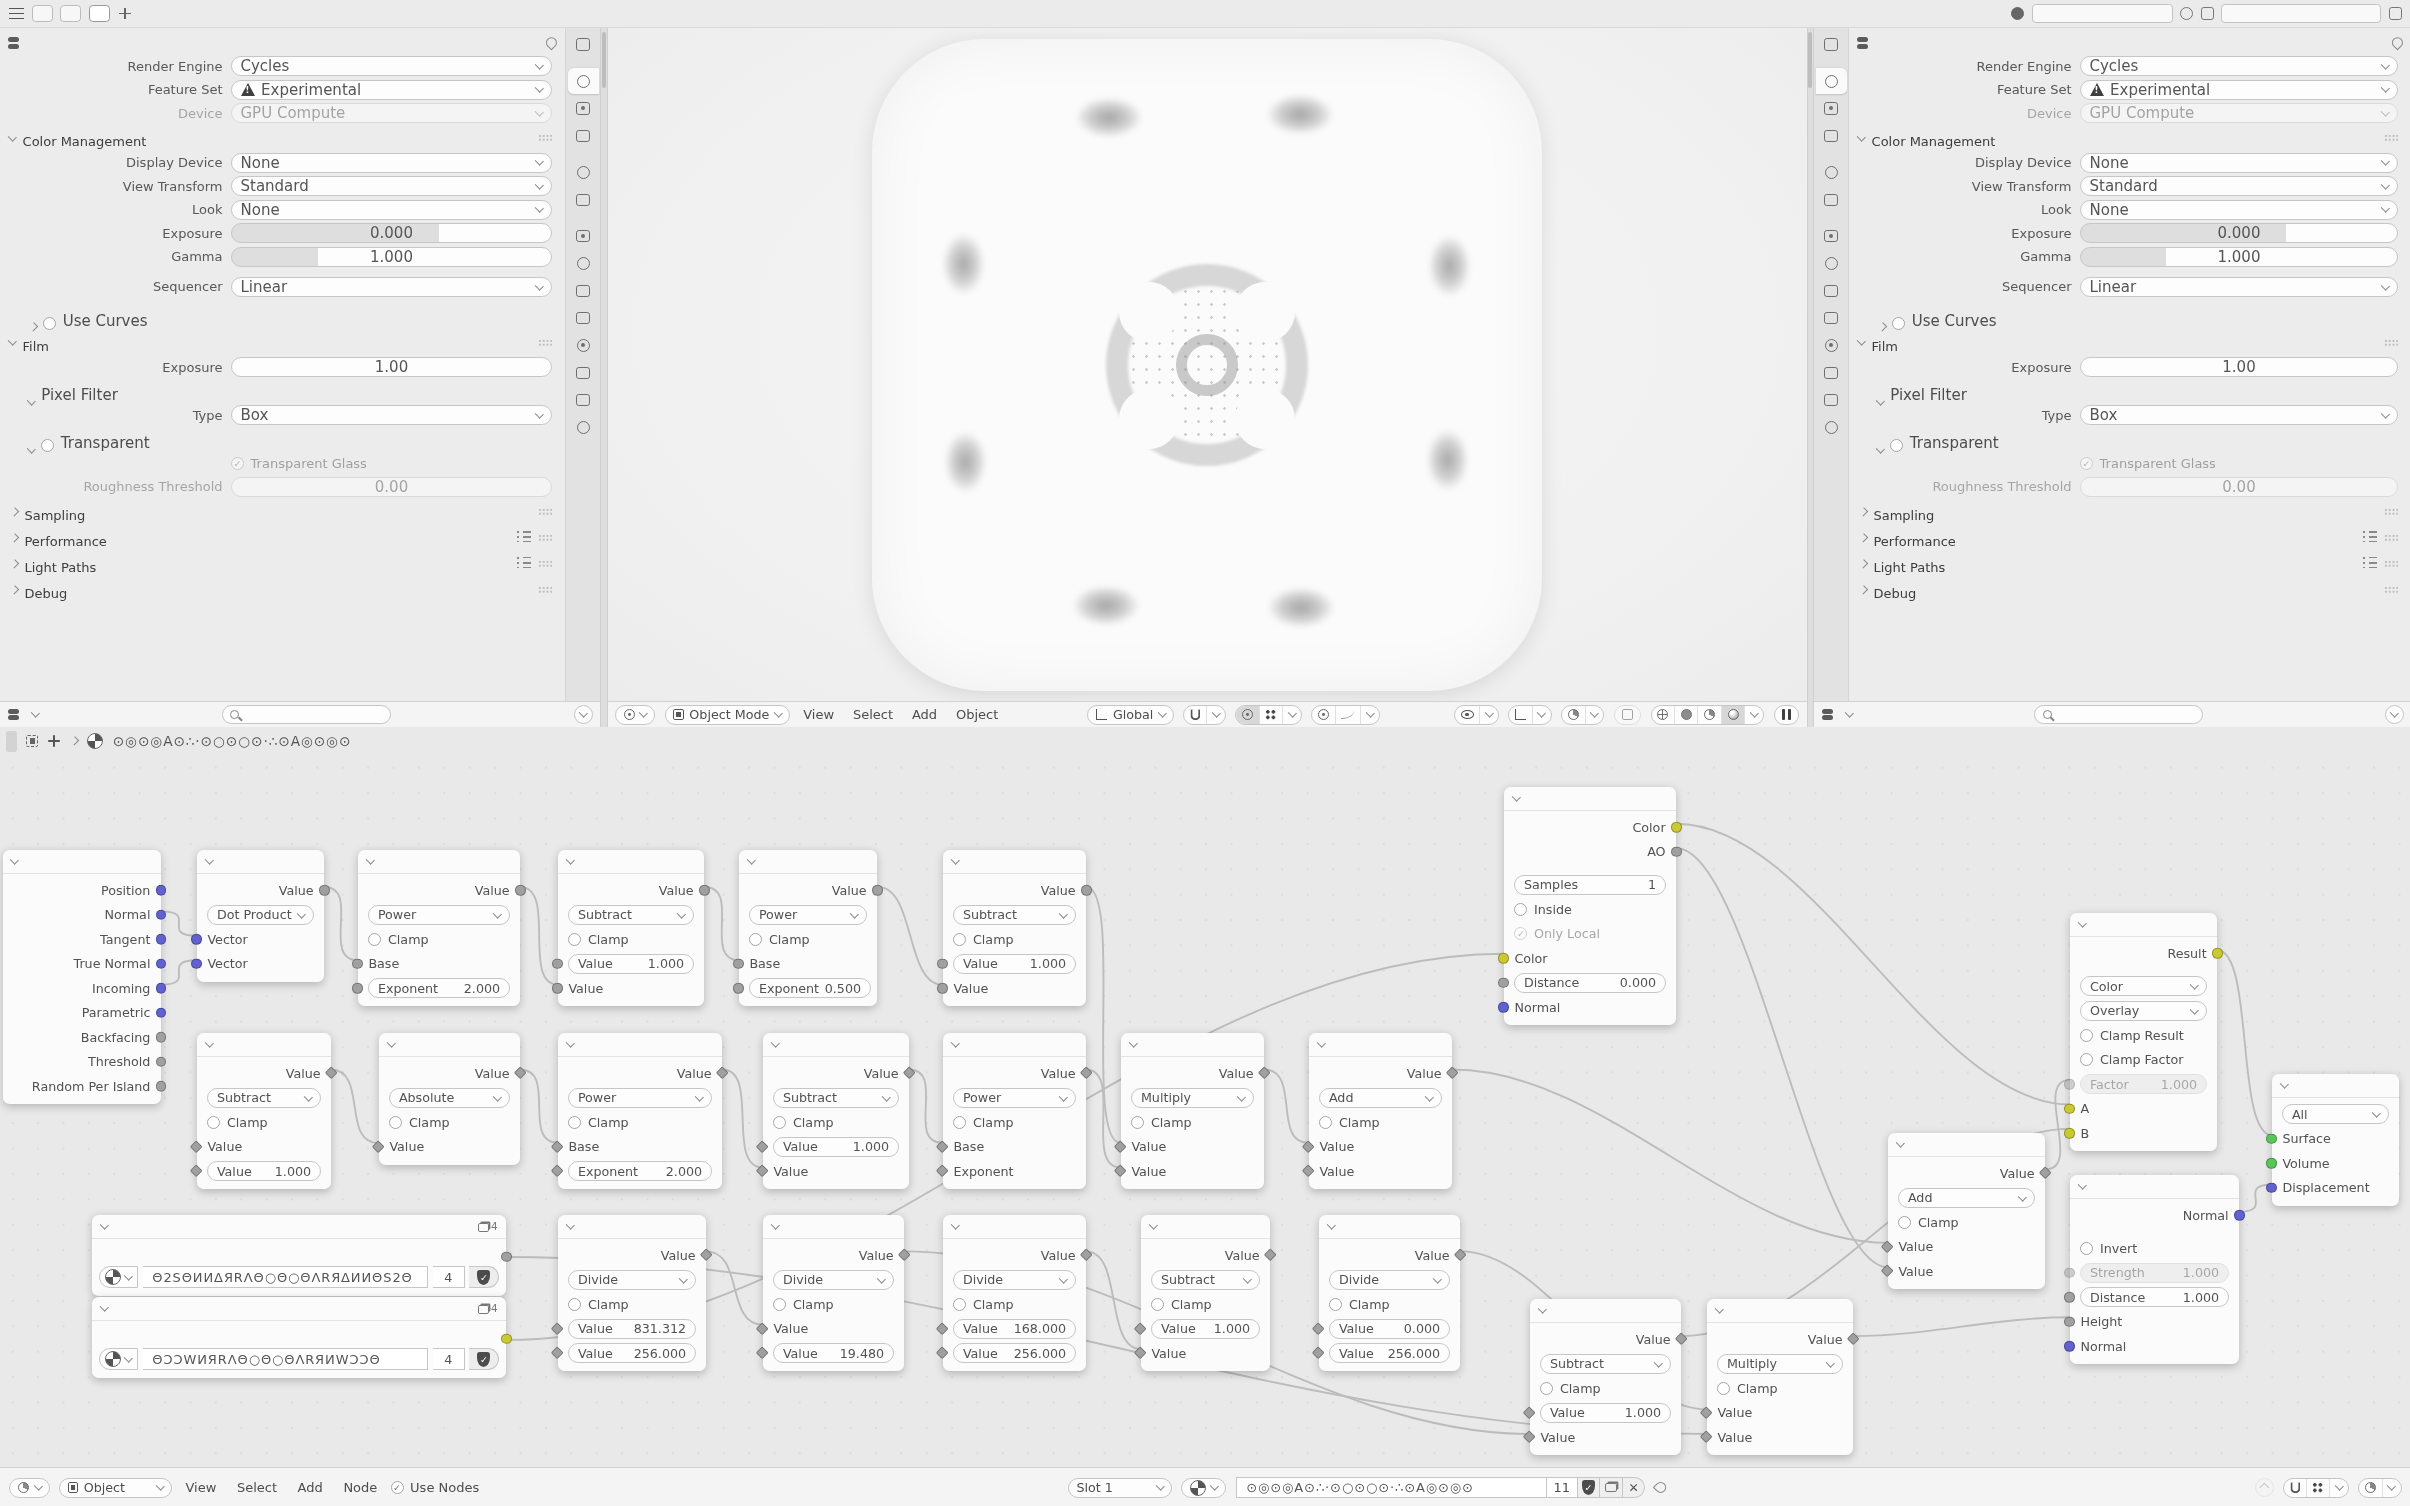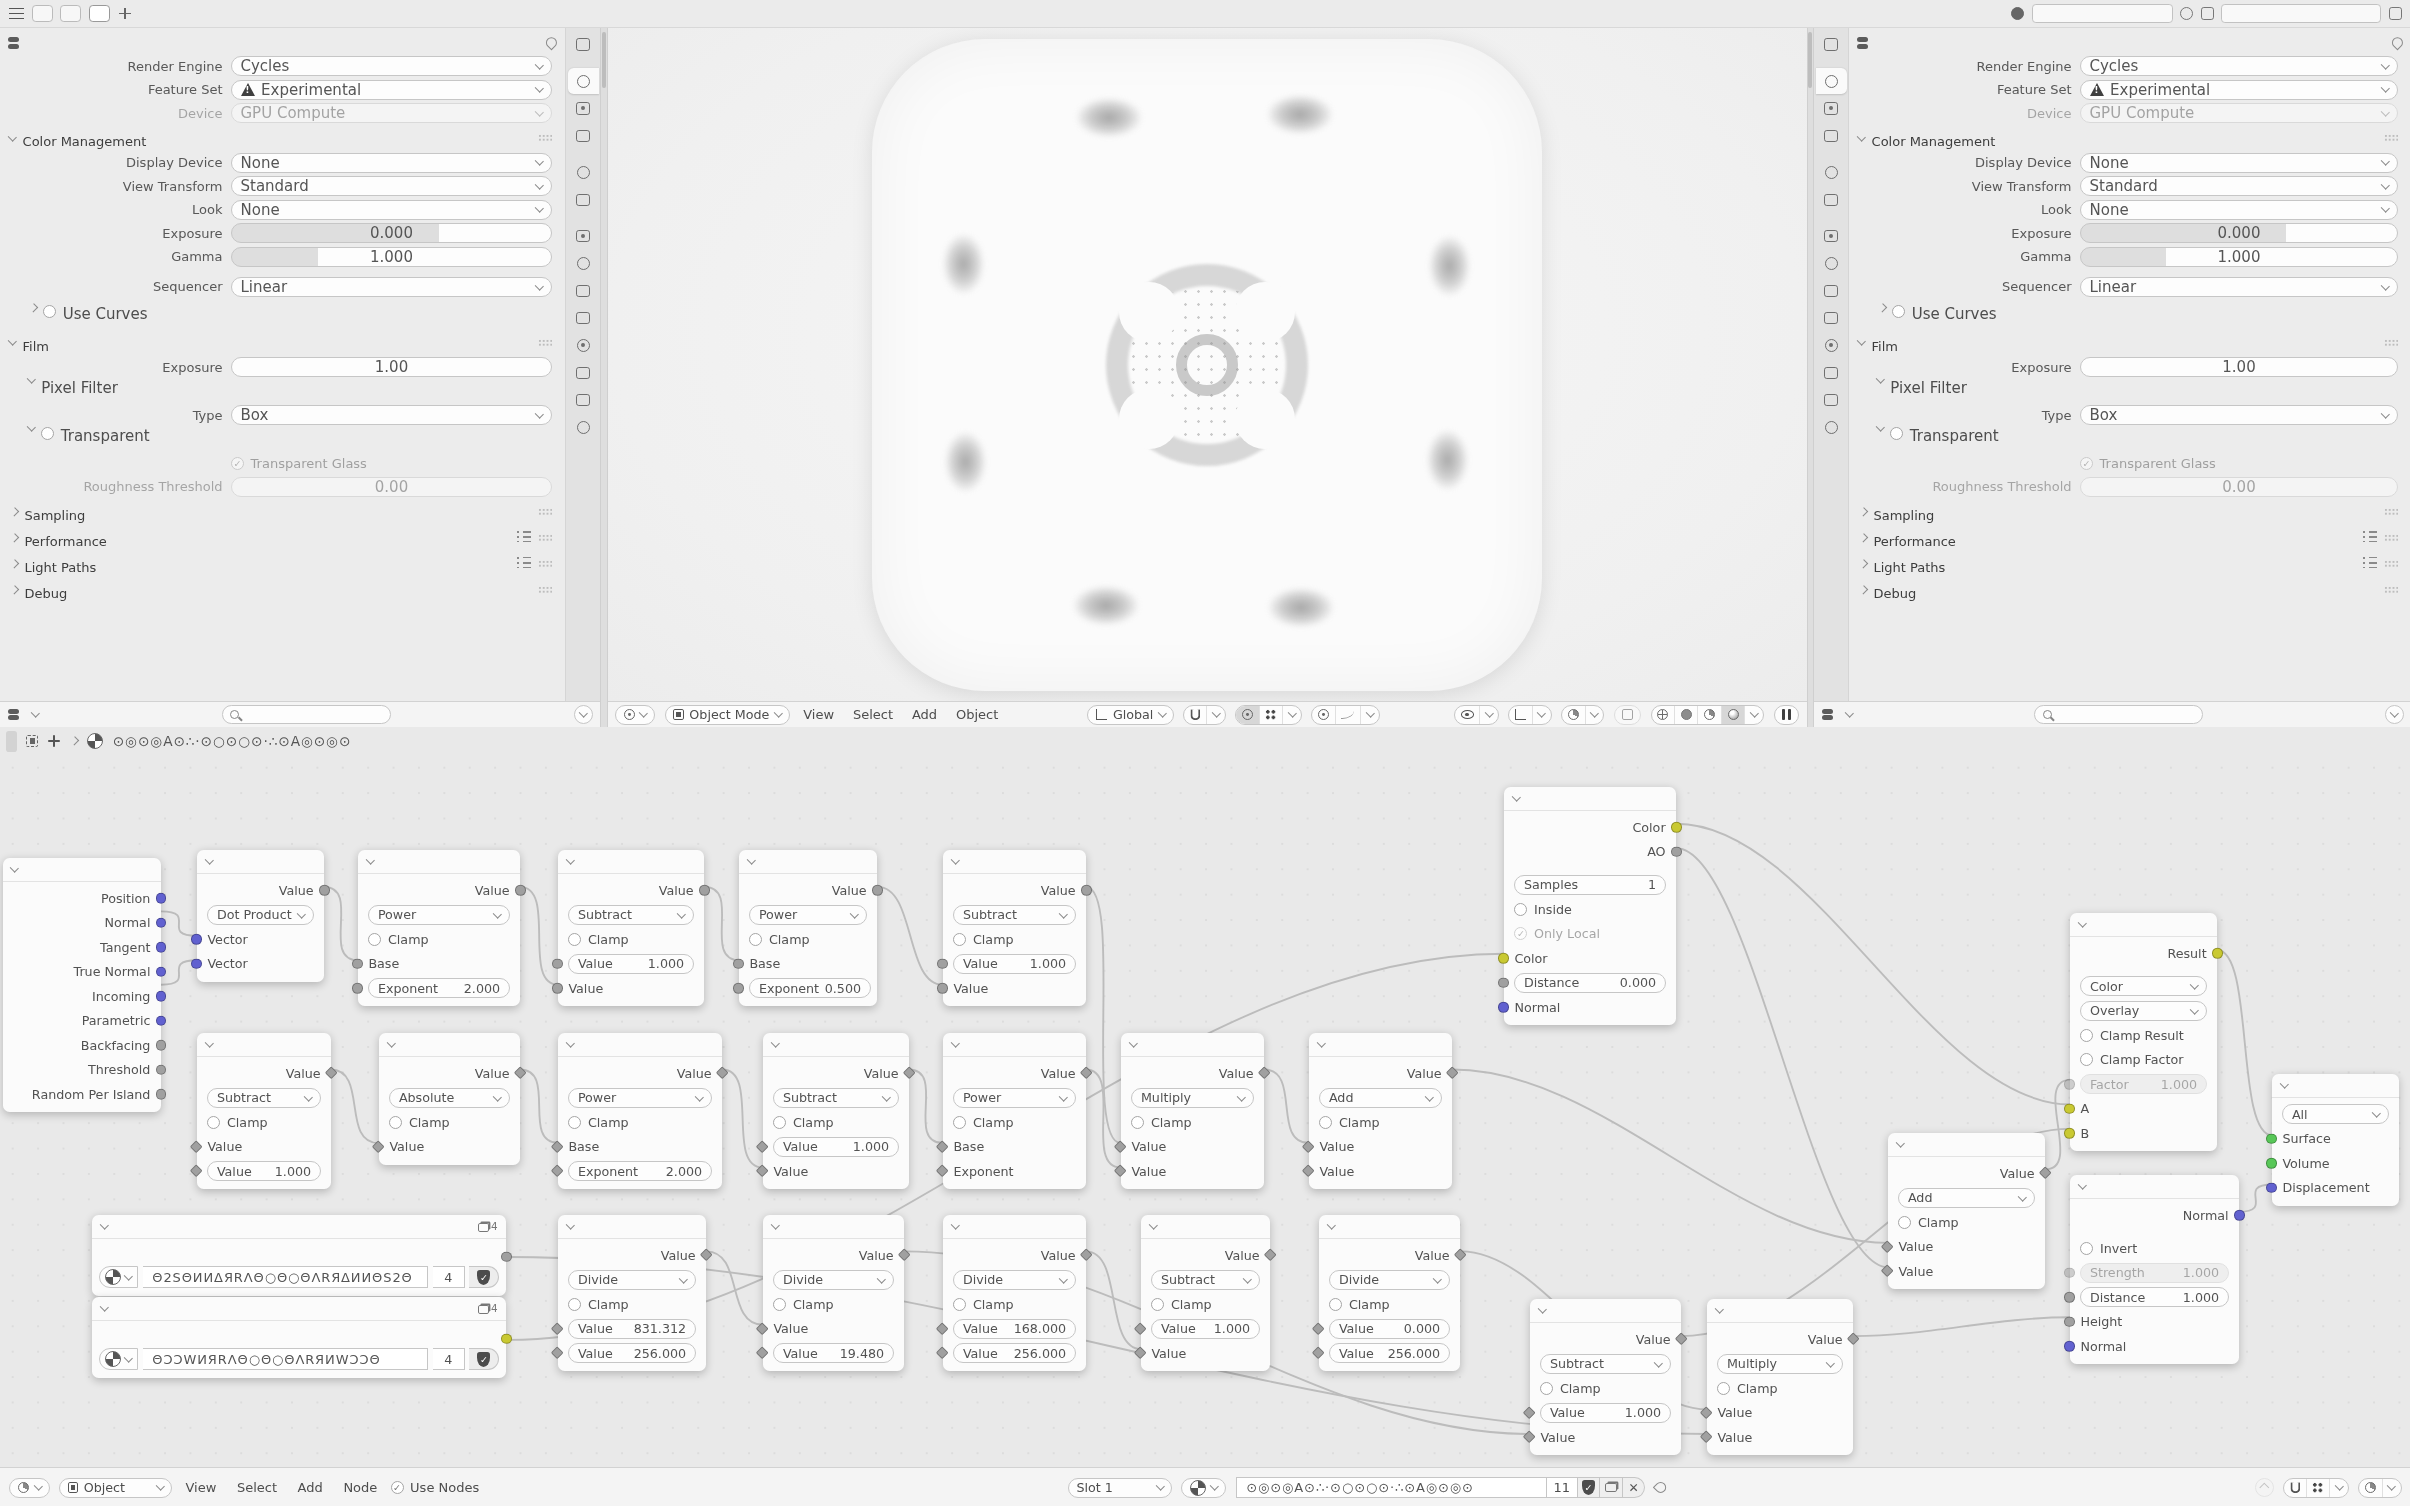--- a/index.html
+++ b/index.html
@@ -59,21 +59,21 @@
   .pwidget{flex:1;display:flex;align-items:center;}
   .pill{height:20px;border:0.9px solid var(--pill-bd);border-radius:10.4px;background:var(--pill-bg);display:flex;align-items:center;font-size:15px;color:#555;flex:1;padding:0 8.5px;position:relative;overflow:hidden;}
   .pill .lab{flex:1;text-align:left;white-space:nowrap;}
   .pill.center{justify-content:center;}
   .chev{width:6.6px;height:6.6px;border-right:1.5px solid #8a8a8a;border-bottom:1.5px solid #8a8a8a;transform:rotate(45deg);flex:0 0 6.6px;margin-top:-2.8px;}
   .chev.r{transform:rotate(-45deg);margin-top:0;margin-left:1.9px;}
   .chev.sm{width:5.6px;height:5.6px;}
   .psec{height:26px;display:flex;align-items:center;padding:0 13px 0 9.4px;gap:6.6px;}
   .psec .slabel{font-size:13px;color:#3d3d3d;flex:0 0 auto;margin-top:8px;}
   .psec .fill{flex:1;}
-  .psubsec{height:24.5px;display:flex;align-items:flex-start;padding-left:28px;gap:6.6px;}
+  .psubsec{height:24.5px;display:flex;align-items:flex-end;padding-left:28px;gap:6.6px;}
   .pgap{height:6.6px;}
   .grip{width:14px;height:7.5px;background-image:radial-gradient(circle,#bdbdbd 0.9px,transparent 1.1px);background-size:3.8px 3.8px;}
   .listico{width:14px;height:12.2px;background:
       repeating-linear-gradient(to bottom,#8a8a8a 0 1.5px,transparent 1.5px 5.2px) no-repeat right top/8.5px 11.3px,
       repeating-linear-gradient(to bottom,#8a8a8a 0 2.1px,transparent 2.1px 5.2px) no-repeat left top/2.4px 11.3px;}
   .cbox{width:13px;height:13px;border:1.1px solid #a5a5a5;border-radius:50%;background:#fff;display:flex;align-items:center;justify-content:center;font-size:9.4px;color:#777;flex:0 0 13px;}
   .warn{width:0;height:0;border-left:7.5px solid transparent;border-right:7.5px solid transparent;border-bottom:13px solid #3f3f3f;position:relative;margin-right:6.6px;}
   .warn:after{content:"!";position:absolute;left:-1.9px;top:1.9px;color:#fff;font-size:8.5px;font-weight:bold;}
   .pfooter{height:26px;border-top:0.9px solid var(--bar-bd);background:var(--bar);display:flex;align-items:center;padding:0 7.5px;gap:7.5px;flex:0 0 26px;}
   .toggle-ico{width:17px;height:13px;display:flex;flex-direction:column;gap:1.9px;justify-content:center;}
@@ -848,21 +848,21 @@
           <path d="M538,621 C908.65,621 1226.35,211 1597,211" fill="none" stroke="var(--link)" stroke-width="2"></path>
           <path d="M538,533 C984.25,533 1366.75,721 1813,721" fill="none" stroke="var(--link)" stroke-width="2"></path>
           <path d="M1780,99 C1858.75,99 1926.25,544 2005,544" fill="none" stroke="var(--link)" stroke-width="2"></path>
           <path d="M1780,73 C1926.3,73 2051.7,371 2198,371" fill="none" stroke="var(--link)" stroke-width="2"></path>
           <path d="M1785,617 C1929.55,617 2053.45,397 2198,397" fill="none" stroke="var(--link)" stroke-width="2"></path>
           <path d="M2172,440 C2212,440 2158,345 2198,345" fill="none" stroke="var(--link)" stroke-width="2"></path>
           <path d="M1968,617 C2048.5,617 2117.5,597 2198,597" fill="none" stroke="var(--link)" stroke-width="2"></path>
           <path d="M2354,207 C2394,207 2373,404 2413,404" fill="none" stroke="var(--link)" stroke-width="2"></path>
           <path d="M2377,485 C2417,485 2373,456 2413,456" fill="none" stroke="var(--link)" stroke-width="2"></path>
         </svg>
-    <div class="node" style="left: 2.8px; top: 95px; width: 158px; margin-top: 8px;">
+    <div class="node" style="left: 2.8px; top: 95px; width: 158px;">
           <div class="n-head">
             <span class="chev sm"></span>
             <span class="flex"></span>
           </div>
           <div class="n-row">
             <span class="out-label">Position</span>
             <span class="sock right blue"></span>
           </div>
           <div class="n-row">
             <span class="out-label">Normal</span>

